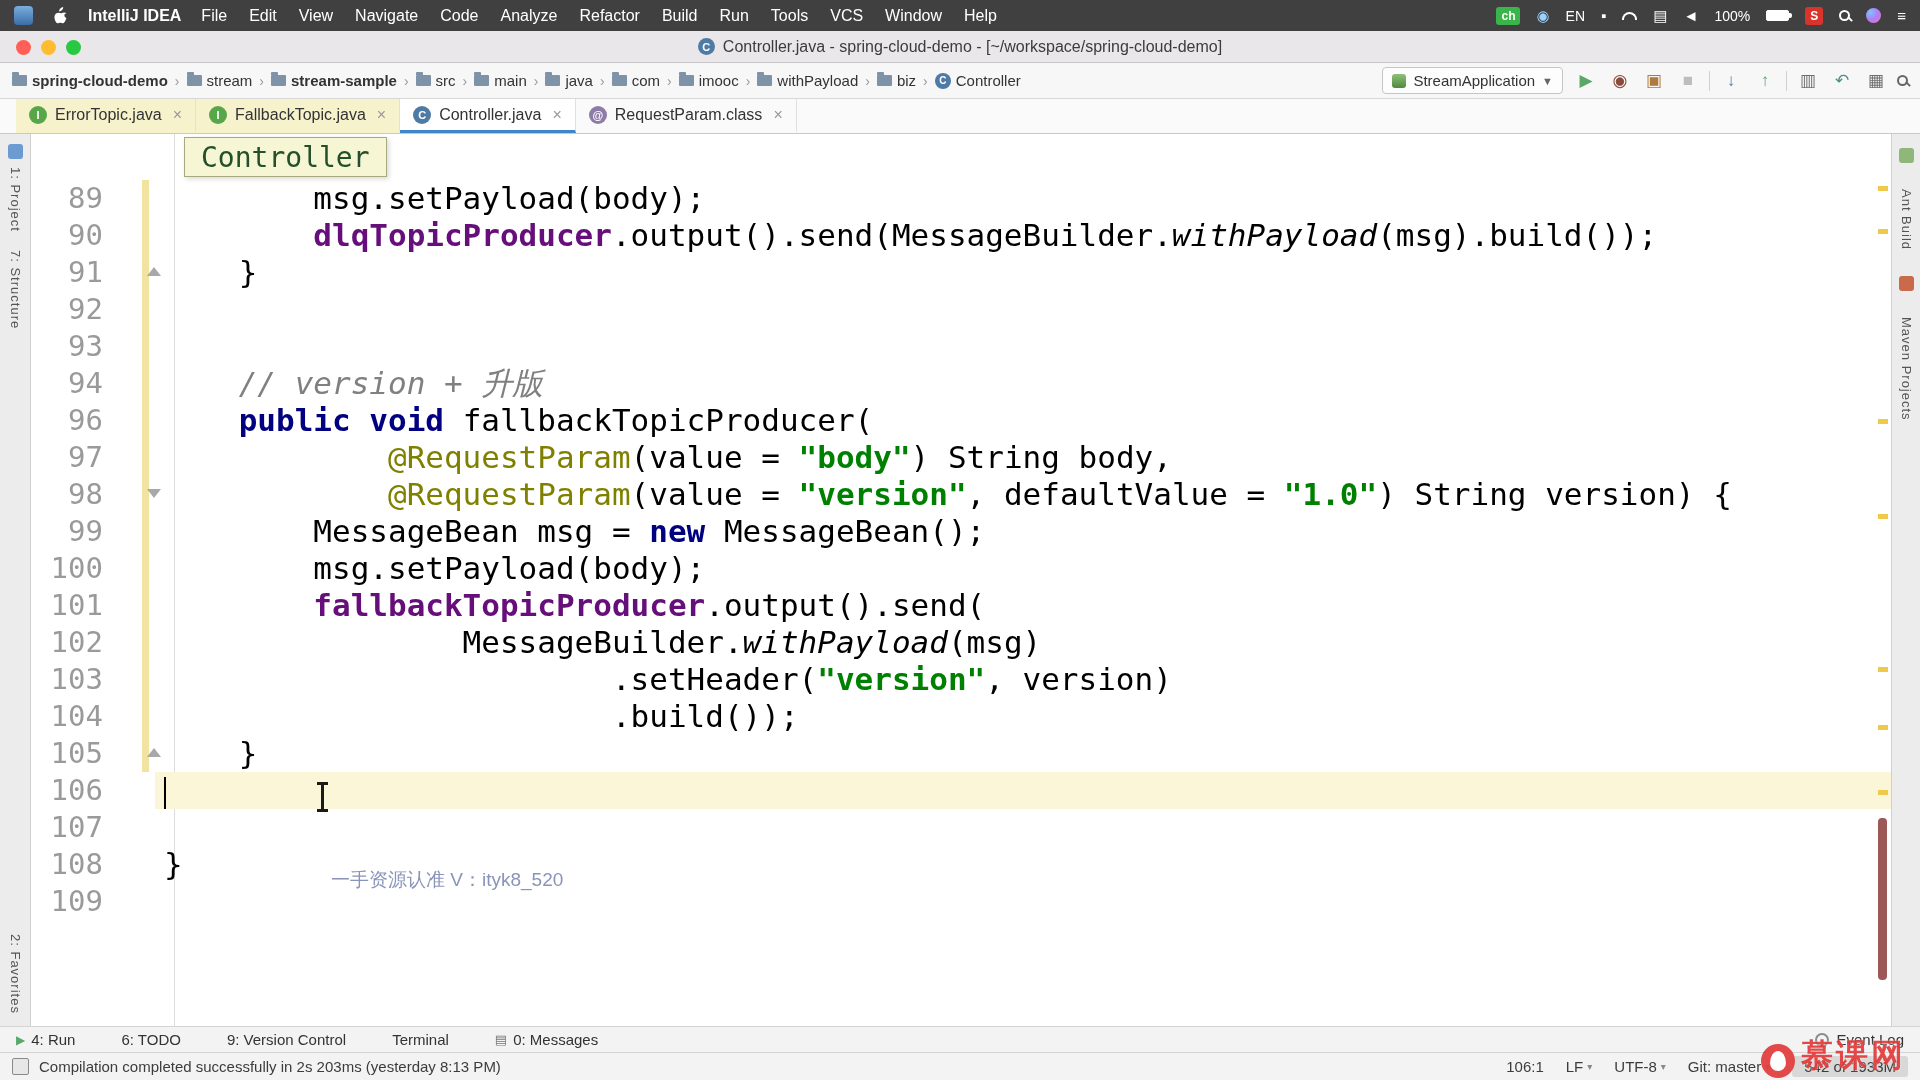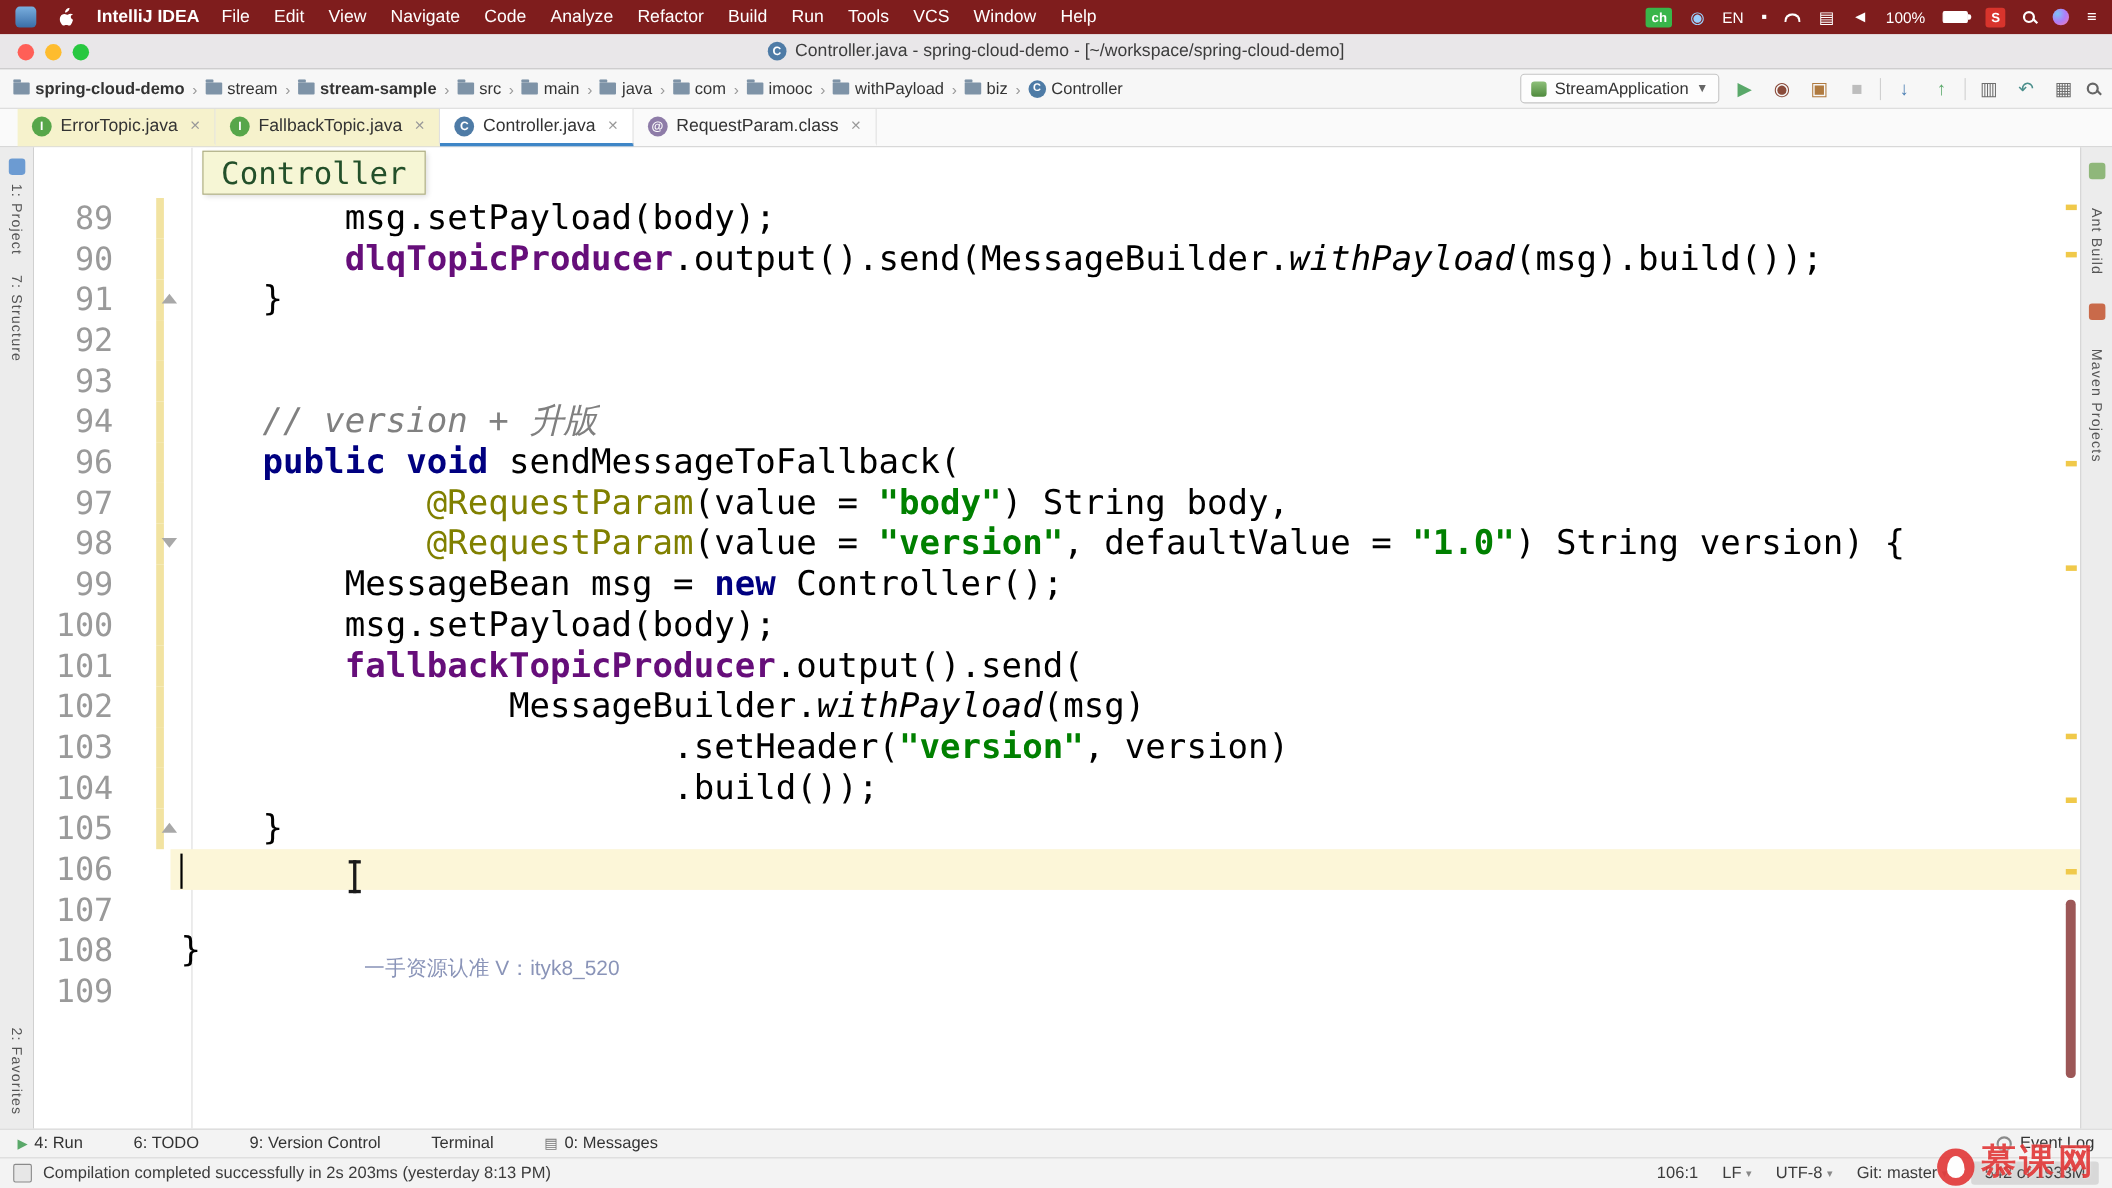--- a/index.html
+++ b/index.html
@@ -1,20 +1,20 @@
 <!DOCTYPE html>
 <html><head>
 <meta charset="utf-8">
 <style>
   * { margin:0; padding:0; box-sizing:border-box; }
   html,body { width:1920px; height:1080px; overflow:hidden; background:#fff;
     font-family:"Liberation Sans", sans-serif; }
 
   
-  .menubar { height:31px; background:#7f1d1d; color:#fff; display:flex; align-items:center;
+  .menubar { height:31px; background:#404040; color:#fff; display:flex; align-items:center;
     padding:0 14px; gap:20px; font-size:16px; position:relative; z-index:40; }
   .appbadge { width:19px; height:19px; border-radius:4px; background:linear-gradient(#79aede,#3a6ea8);
     flex:none; }
   .apple-svg { width:15px; height:18px; display:block; }
   .app-name { font-weight:bold; }
   .menu-item { cursor:default; white-space:nowrap; }
   .mb-right { margin-left:auto; display:flex; align-items:center; gap:16px; }
   .mb-badge { background:#39b54a; color:#fff; font-size:12px; font-weight:bold; border-radius:3px;
     padding:2px 5px; }
   .mb-badge.red { background:#d8342c; }
@@ -328,33 +328,33 @@
         <div class="line">
           <div class="gut"><div class="chg-strip"></div><span>93</span></div>
           <div class="text"></div>
         </div>
         <div class="line">
           <div class="gut"><div class="chg-strip"></div><span>94</span></div>
           <div class="text"><span class="tk-c">    // version + 升版</span></div>
         </div>
         <div class="line">
           <div class="gut"><div class="chg-strip"></div><span>96</span></div>
-          <div class="text"><span class="tk-p">    </span><span class="tk-k">public</span><span class="tk-p"> </span><span class="tk-k">void</span><span class="tk-p"> sendMessageToFallback(</span></div>
+          <div class="text"><span class="tk-p">    </span><span class="tk-k">public</span><span class="tk-p"> </span><span class="tk-k">void</span><span class="tk-p"> fallbackTopicProducer(</span></div>
         </div>
         <div class="line">
           <div class="gut"><div class="chg-strip"></div><span>97</span></div>
           <div class="text"><span class="tk-p">            </span><span class="tk-a">@RequestParam</span><span class="tk-p">(value = </span><span class="tk-s">"body"</span><span class="tk-p">) String body,</span></div>
         </div>
         <div class="line">
           <div class="gut"><div class="chg-strip"></div><div class="fold down"></div><span>98</span></div>
           <div class="text"><span class="tk-p">            </span><span class="tk-a">@RequestParam</span><span class="tk-p">(value = </span><span class="tk-s">"version"</span><span class="tk-p">, defaultValue = </span><span class="tk-s">"1.0"</span><span class="tk-p">) String version) {</span></div>
         </div>
         <div class="line">
           <div class="gut"><div class="chg-strip"></div><span>99</span></div>
-          <div class="text"><span class="tk-p">        MessageBean msg = </span><span class="tk-k">new</span><span class="tk-p"> Controller();</span></div>
+          <div class="text"><span class="tk-p">        MessageBean msg = </span><span class="tk-k">new</span><span class="tk-p"> MessageBean();</span></div>
         </div>
         <div class="line">
           <div class="gut"><div class="chg-strip"></div><span>100</span></div>
           <div class="text"><span class="tk-p">        msg.setPayload(body);</span></div>
         </div>
         <div class="line">
           <div class="gut"><div class="chg-strip"></div><span>101</span></div>
           <div class="text"><span class="tk-p">        </span><span class="tk-f">fallbackTopicProducer</span><span class="tk-p">.output().send(</span></div>
         </div>
         <div class="line">

